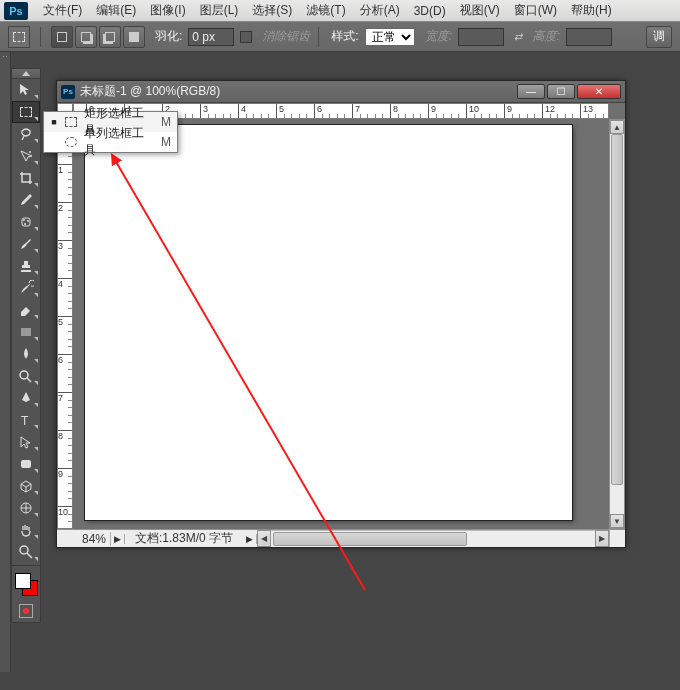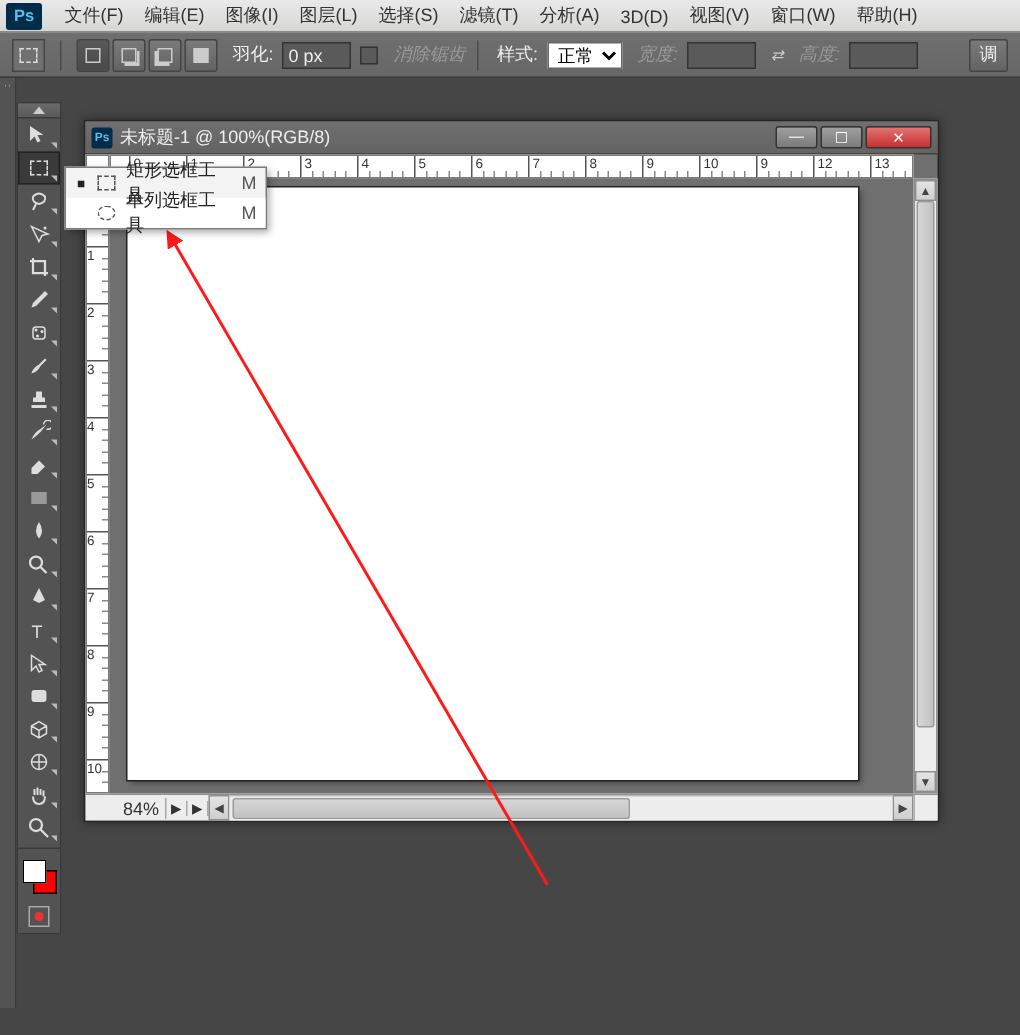--- a/index.html
+++ b/index.html
@@ -437,20 +437,21 @@
     <div class="canvas"></div>
   </div>
   <div class="scroll-v">
     <div class="arr up">▲</div>
     <div class="thumb"></div>
     <div class="arr dn">▼</div>
   </div>
   <div class="statusbar">
     <div class="sb-zoom">84%</div>
     <div class="sb-expand">▶</div>
+    <div class="sb-doc">文档:1.83M/0 字节</div>
     <div class="sb-expand">▶</div>
     <div class="sb-scroll">
       <div class="arr">◀</div>
       <div class="track">
           <div class="thumb"></div>
         </div>
       <div class="arr">▶</div>
     </div>
     <div class="sb-corner"></div>
   </div>

